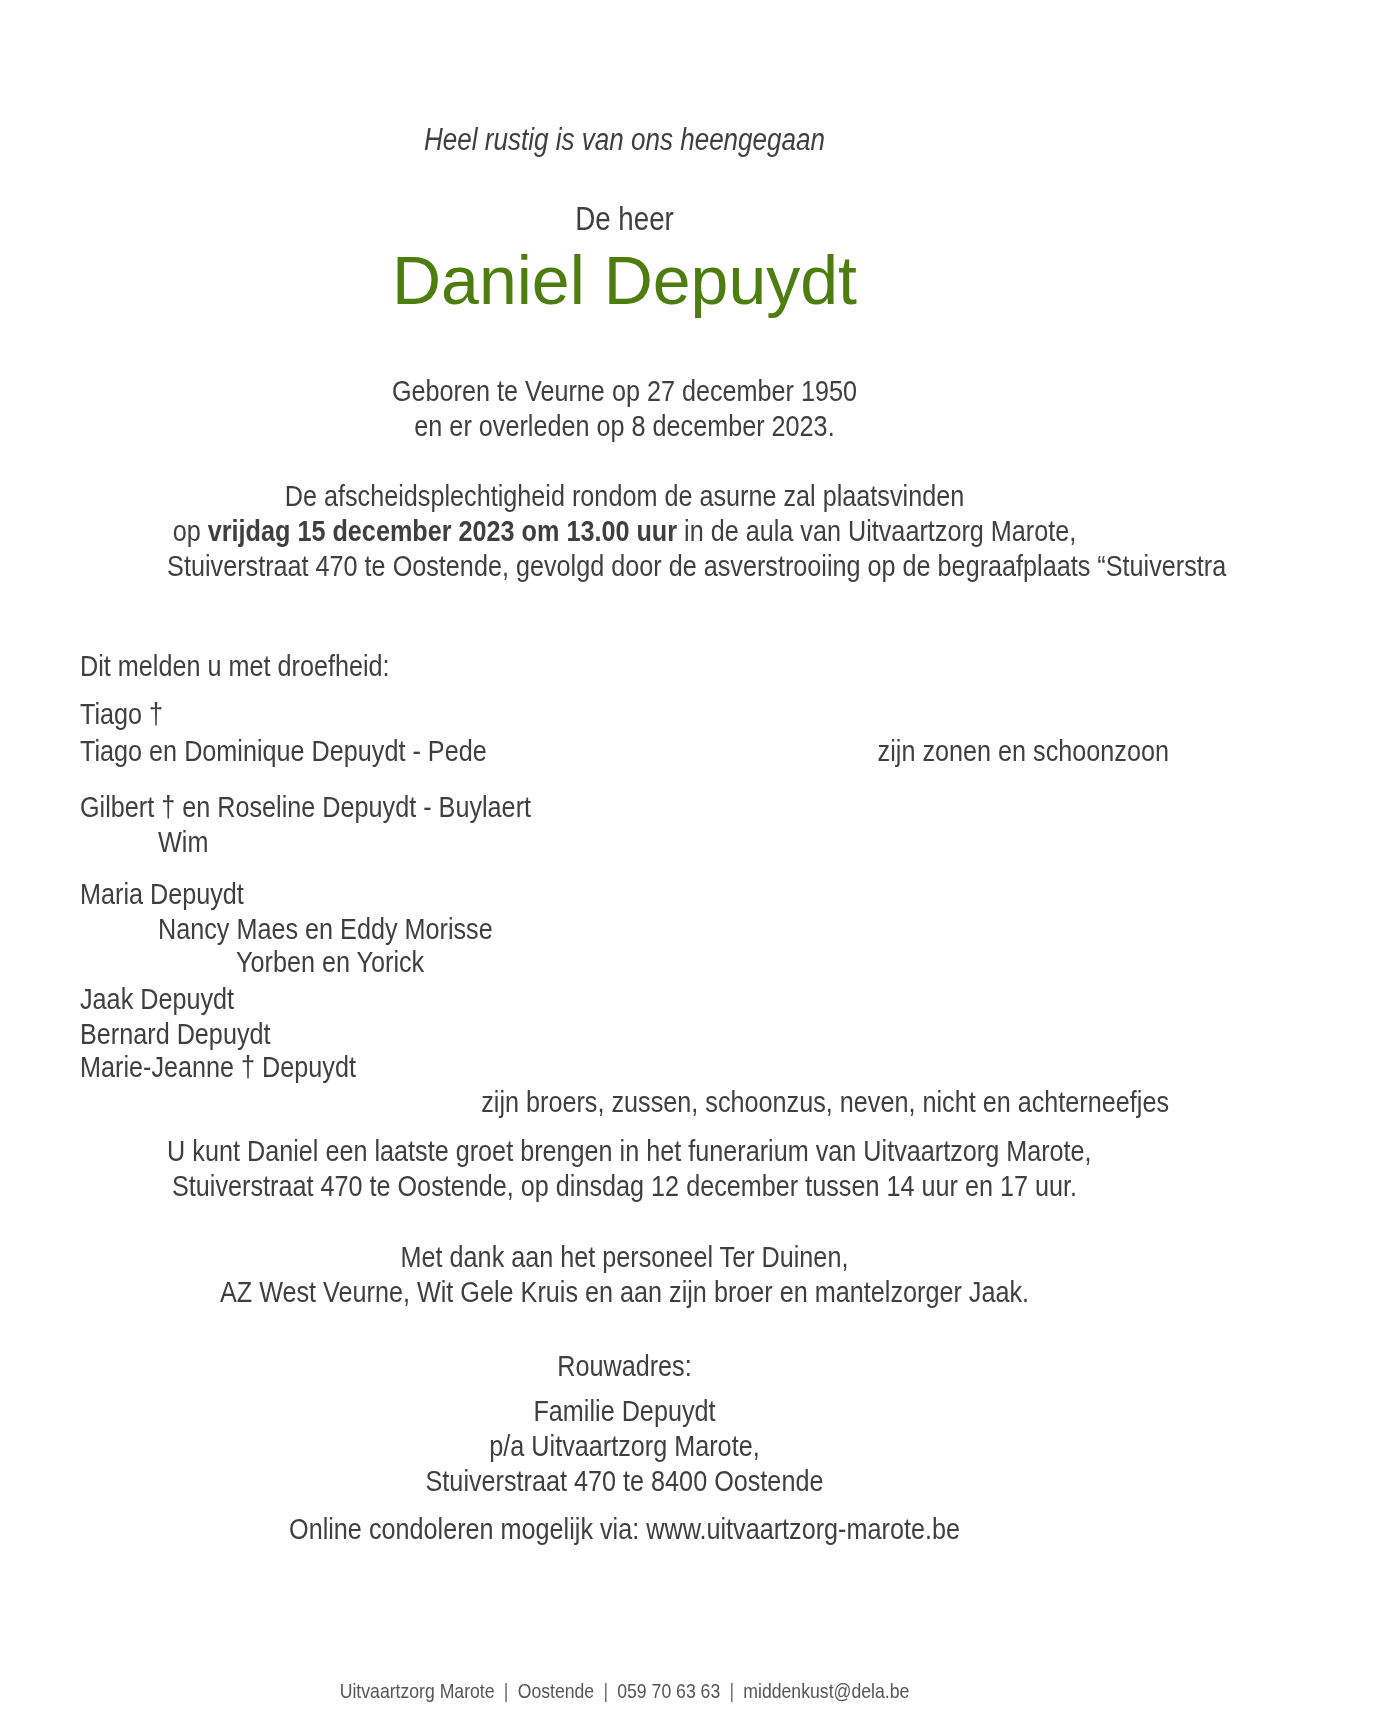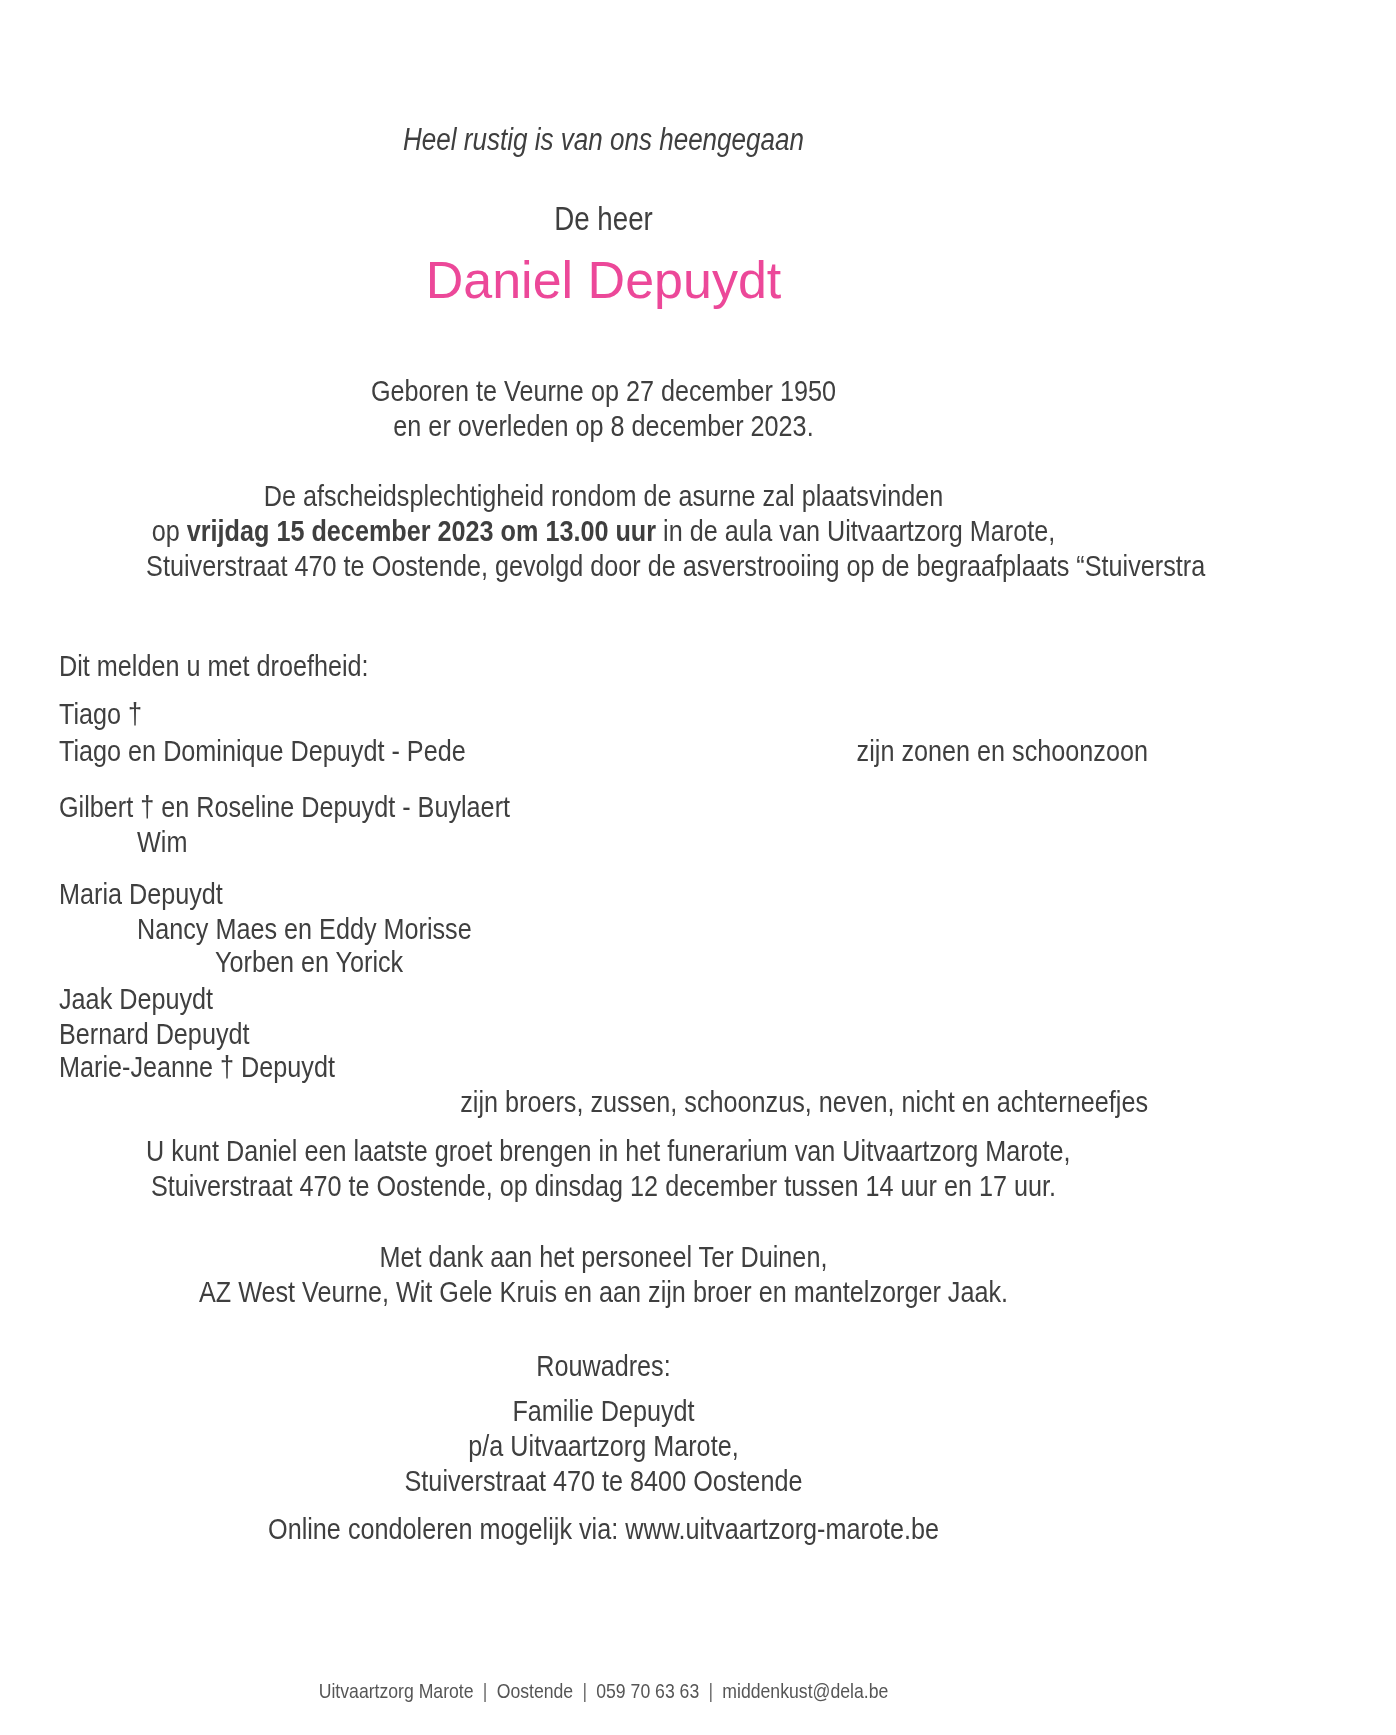--- a/index.html
+++ b/index.html
@@ -3,38 +3,39 @@
 <meta charset="utf-8">
 <style>
   html,body { margin:0; padding:0; background:#ffffff; }
   .page {
     position:relative;
     width:1206px; height:1735px;
     background:#ffffff;
     font-family:"Liberation Sans", sans-serif;
     color:#3f3f3f;
     overflow:hidden;
+    margin-left:21px;
   }
   .line {
     position:absolute;
     left:59px; right:58px;
     font-size:30px;
     line-height:35px;
     white-space:nowrap;
   }
   .center { text-align:center; transform:scaleX(0.84); transform-origin:50% 50%; }
   .left   { text-align:left;  transform:scaleX(0.84); transform-origin:0 50%; }
   .right  { text-align:right; transform:scaleX(0.84); transform-origin:100% 50%; }
   .italic { font-style:italic; }
   .bold   { font-weight:700; }
   .epigraph   { top:122px; font-size:31px; }
   .salutation { top:201px; font-size:33px; }
   .deceased-name {
-    top:238px; font-size:52px; line-height:84px;
-    transform:none; letter-spacing:0px; color:#ec4899;
+    top:238px; font-size:68px; line-height:84px;
+    transform:none; letter-spacing:0px; color:#4d7c0f;
   }
   .birth { top:373px; }
   .death { top:408px; }
   .cer1  { top:478px; }
   .cer2  { top:513px; }
   .cer3  { top:548px; }
   .intro { top:648px; }
   .fam-r0  { top:696px; }
   .fam-r1  { top:733px; }
   .ann-sons { top:733px; }

